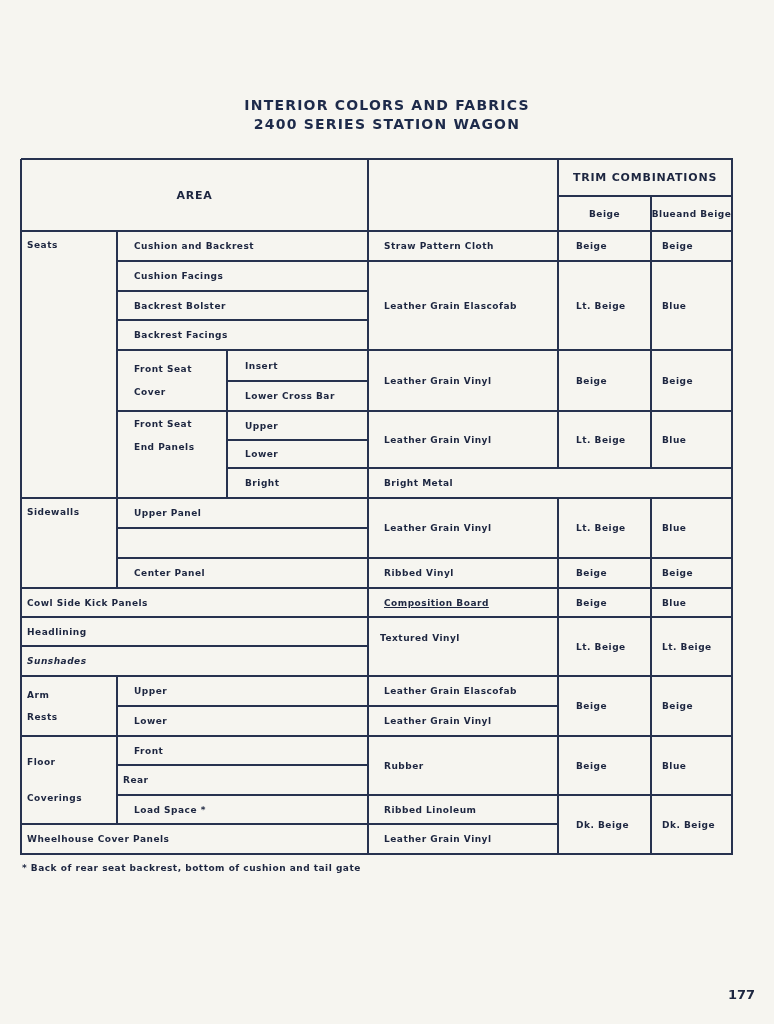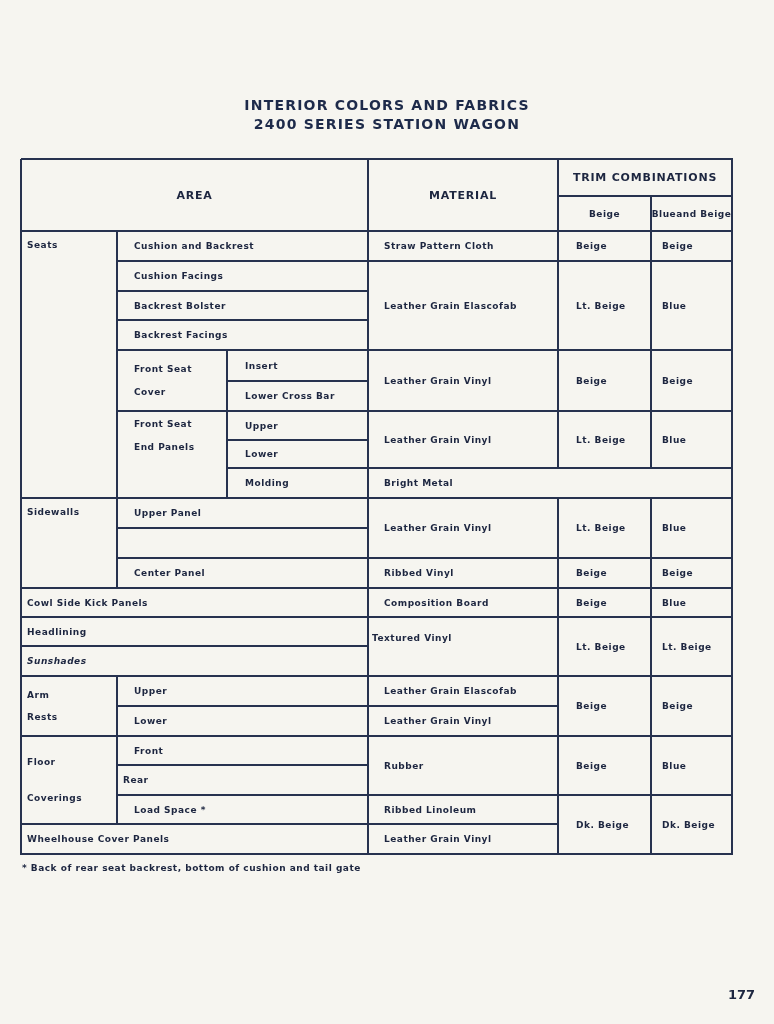--- a/index.html
+++ b/index.html
@@ -43,21 +43,20 @@
   }
 </style>
 </head>
 <body>
 
 <div id="title1" class="title">INTERIOR COLORS AND FABRICS</div>
 <div id="title2" class="title">2400 SERIES STATION WAGON</div>
 
 <div id="grid">
     <div class="cell center head" style="left: 21px; top: 159px; width: 347px; height: 72px;">AREA</div>
-    <div class="cell center head" style="left: 368px; top: 159px; width: 190px; height: 72px;">MATERIAL</div>
     <div class="cell center head" style="left: 558px; top: 159px; width: 174px; height: 37px;">TRIM COMBINATIONS</div>
     <div class="cell center" style="left: 558px; top: 196px; width: 93px; height: 35px;">Beige</div>
     <div class="cell center sub" style="left: 651px; top: 196px; width: 81px; height: 35px;">
       <span>Blue</span>
       <br>
       <span>and Beige</span>
     </div>
     <div class="hline outer" style="left: 21px; width: 712px; top: 158px;"></div>
     <div class="hline" style="left: 558px; width: 175px; top: 195px;"></div>
     <div class="hline outer" style="left: 21px; width: 712px; top: 230px;"></div>
@@ -134,39 +133,39 @@
     <div class="cell " style="left: 117px; top: 795px; width: 251px; height: 29px; padding-left: 17px;">Load Space *</div>
     <div class="hline" style="left: 117px; width: 252px; top: 823px;"></div>
     <div class="cell " style="left: 227px; top: 350px; width: 141px; height: 31px; padding-left: 18px;">Insert</div>
     <div class="hline" style="left: 227px; width: 142px; top: 380px;"></div>
     <div class="cell " style="left: 227px; top: 381px; width: 141px; height: 30px; padding-left: 18px;">Lower Cross Bar</div>
     <div class="hline" style="left: 227px; width: 142px; top: 410px;"></div>
     <div class="cell " style="left: 227px; top: 411px; width: 141px; height: 29px; padding-left: 18px;">Upper</div>
     <div class="hline" style="left: 227px; width: 142px; top: 439px;"></div>
     <div class="cell " style="left: 227px; top: 440px; width: 141px; height: 28px; padding-left: 18px;">Lower</div>
     <div class="hline" style="left: 227px; width: 142px; top: 467px;"></div>
-    <div class="cell " style="left: 227px; top: 468px; width: 141px; height: 30px; padding-left: 18px;">Molding</div>
+    <div class="cell " style="left: 227px; top: 468px; width: 141px; height: 30px; padding-left: 18px;">Bright</div>
     <div class="hline" style="left: 227px; width: 142px; top: 497px;"></div>
     <div class="cell " style="left: 368px; top: 231px; width: 190px; height: 30px; padding-left: 16px;">Straw Pattern Cloth</div>
     <div class="hline" style="left: 368px; width: 191px; top: 260px;"></div>
     <div class="cell " style="left: 368px; top: 261px; width: 190px; height: 89px; padding-left: 16px;">Leather Grain Elascofab</div>
     <div class="hline" style="left: 368px; width: 191px; top: 349px;"></div>
     <div class="cell " style="left: 368px; top: 350px; width: 190px; height: 61px; padding-left: 16px;">Leather Grain Vinyl</div>
     <div class="hline" style="left: 368px; width: 191px; top: 410px;"></div>
     <div class="cell " style="left: 368px; top: 411px; width: 190px; height: 57px; padding-left: 16px;">Leather Grain Vinyl</div>
     <div class="hline" style="left: 368px; width: 191px; top: 467px;"></div>
     <div class="cell " style="left: 368px; top: 468px; width: 364px; height: 30px; padding-left: 16px;">Bright Metal</div>
     <div class="hline" style="left: 368px; width: 365px; top: 497px;"></div>
     <div class="cell " style="left: 368px; top: 498px; width: 190px; height: 60px; padding-left: 16px;">Leather Grain Vinyl</div>
     <div class="hline" style="left: 368px; width: 191px; top: 557px;"></div>
     <div class="cell " style="left: 368px; top: 558px; width: 190px; height: 30px; padding-left: 16px;">Ribbed Vinyl</div>
     <div class="hline" style="left: 368px; width: 191px; top: 587px;"></div>
-    <div class="cell " style="left: 368px; top: 588px; width: 228px; height: 29px; padding-left: 16px;">Composition Board</div>
+    <div class="cell " style="left: 368px; top: 588px; width: 228px; height: 29px; padding-left: 16px; text-decoration: underline;">Composition Board</div>
     <div class="hline" style="left: 368px; width: 191px; top: 616px;"></div>
-    <div class="cell " style="left: 368px; top: 617px; width: 190px; height: 42px; padding-left: 4px;">Textured Vinyl</div>
+    <div class="cell " style="left: 368px; top: 617px; width: 190px; height: 42px; padding-left: 12px;">Textured Vinyl</div>
     <div class="hline" style="left: 368px; width: 191px; top: 675px;"></div>
     <div class="cell " style="left: 368px; top: 676px; width: 190px; height: 30px; padding-left: 16px;">Leather Grain Elascofab</div>
     <div class="hline" style="left: 368px; width: 191px; top: 705px;"></div>
     <div class="cell " style="left: 368px; top: 706px; width: 190px; height: 30px; padding-left: 16px;">Leather Grain Vinyl</div>
     <div class="hline" style="left: 368px; width: 191px; top: 735px;"></div>
     <div class="cell " style="left: 368px; top: 736px; width: 190px; height: 59px; padding-left: 16px;">Rubber</div>
     <div class="hline" style="left: 368px; width: 191px; top: 794px;"></div>
     <div class="cell " style="left: 368px; top: 795px; width: 190px; height: 29px; padding-left: 16px;">Ribbed Linoleum</div>
     <div class="hline" style="left: 368px; width: 191px; top: 823px;"></div>
     <div class="cell " style="left: 368px; top: 824px; width: 190px; height: 30px; padding-left: 16px;">Leather Grain Vinyl</div>

